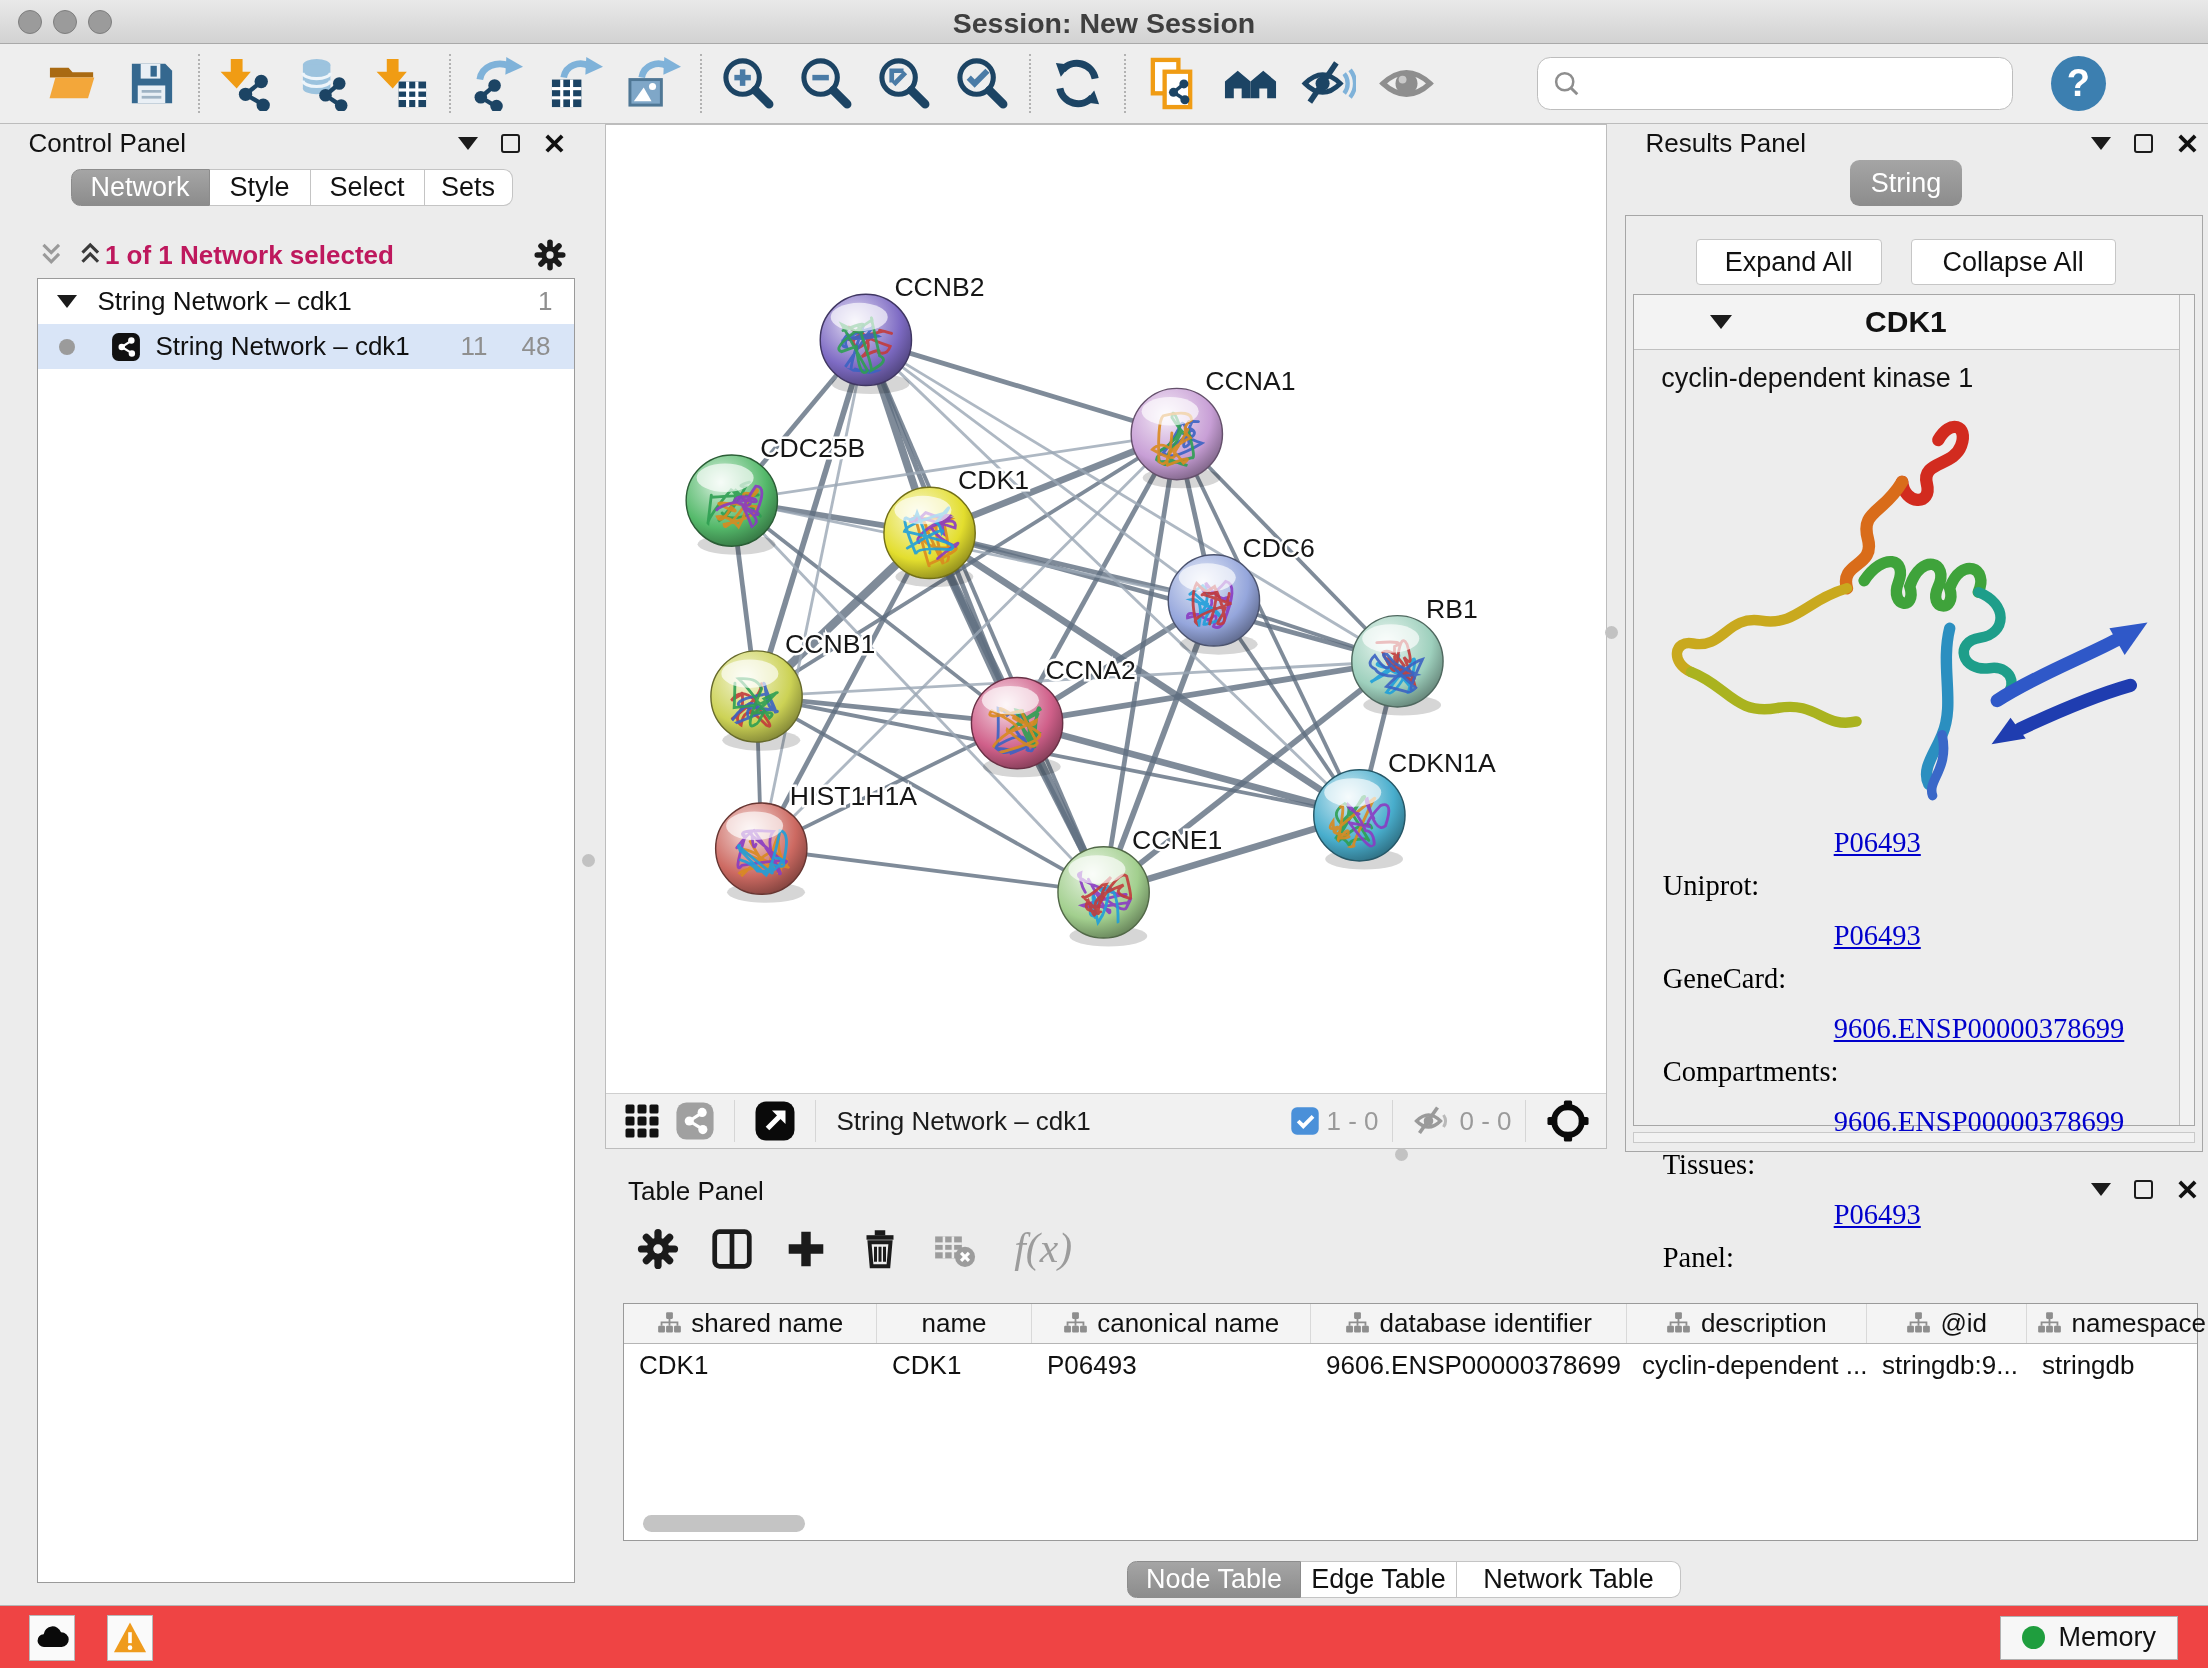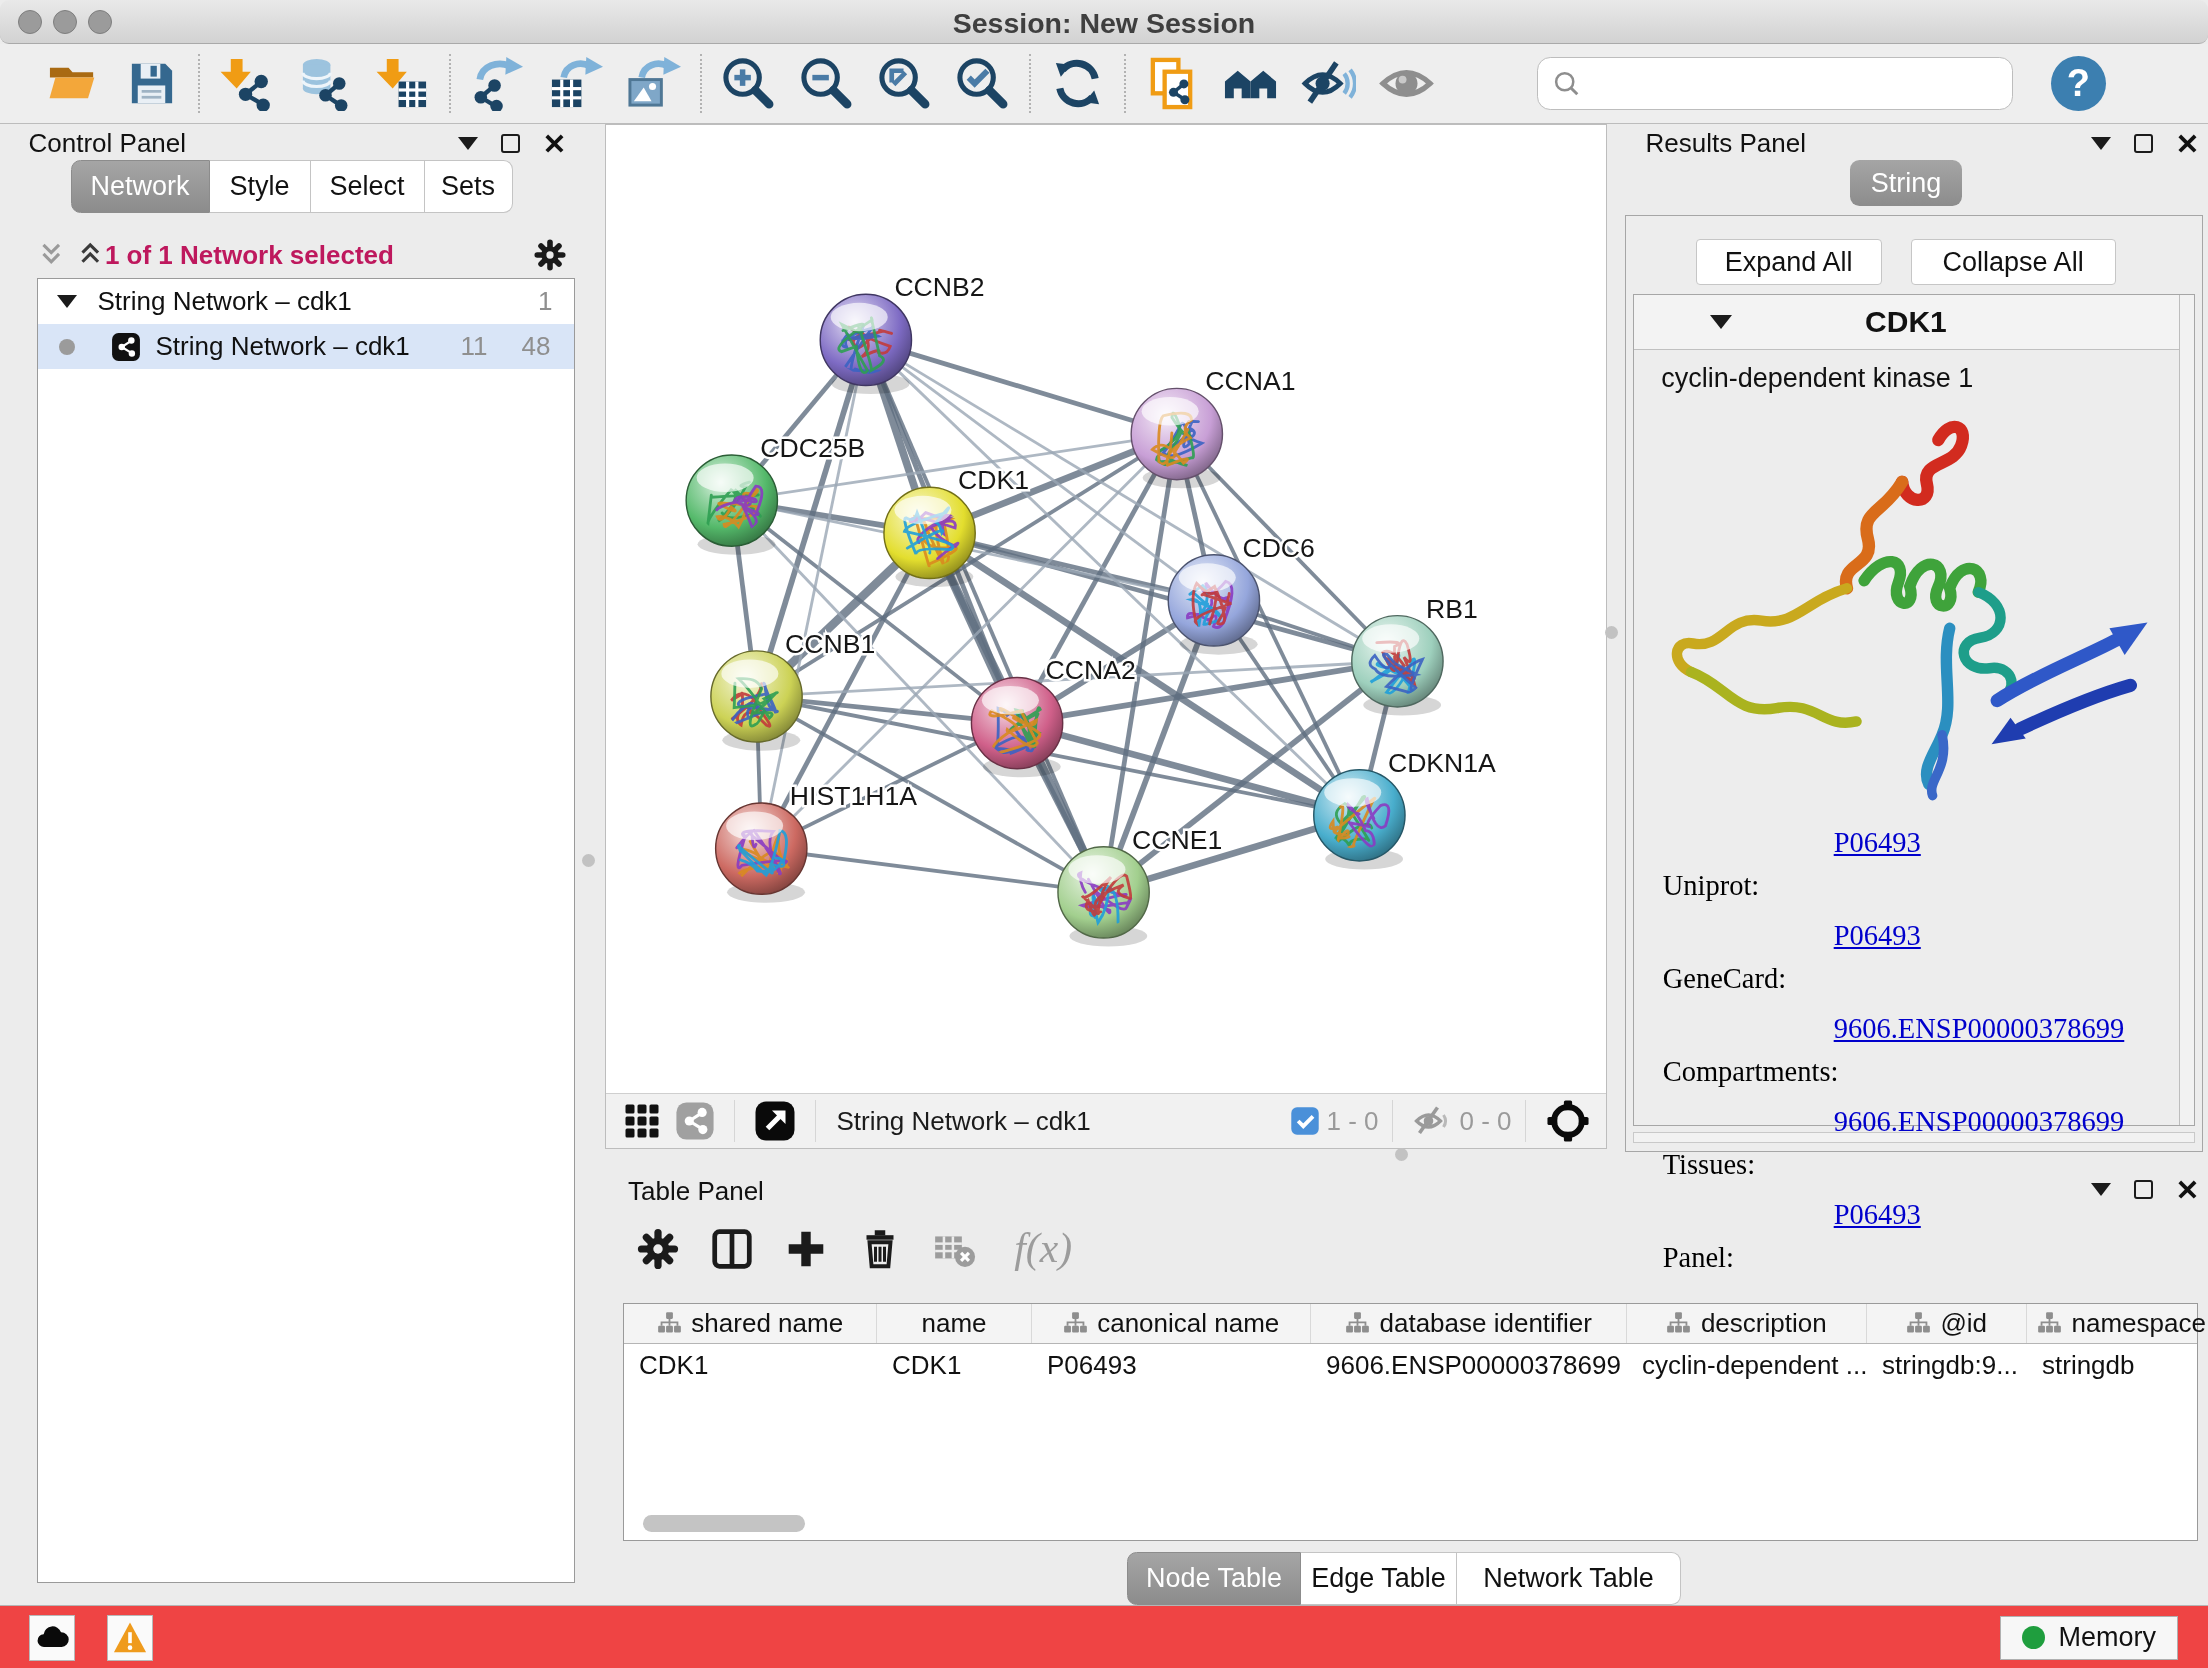--- a/index.html
+++ b/index.html
@@ -1,21 +1,21 @@
 <!DOCTYPE html>
 <html style="font-size:15px"><head>
 <meta charset="utf-8">
 <style>
   * { margin:0; padding:0; box-sizing:border-box; }
   html,body { background:#d0d0d0; }
   body { font-family:"Liberation Sans", sans-serif; -webkit-font-smoothing:antialiased; }
   .window { position:relative; width:2208px; height:1668px; background:#ececec; overflow:hidden; }
 
   
-  .titlebar { position:relative; height:44px; background:linear-gradient(#e9e9e9,#d2d2d2); border-bottom:1.9px solid #a9a9a9;border-radius:9px; }
+  .titlebar { position:relative; height:44px; background:linear-gradient(#e9e9e9,#d2d2d2); border-bottom:1.9px solid #a9a9a9; }
   .traffic { position:absolute; top:9.5px; width:24px; height:24px; border-radius:50%; background:#9b9b9b; border:1px solid #7e7e7e; }
   .win-title { position:absolute; left:0; right:0; top:6.7px; text-align:center; font-size:28.5px; font-weight:600; color:#3f3f3f; }
 
   
   .toolbar { height:80px; background:#eeeeee; border-bottom:1.9px solid #bcbcbc; display:flex; align-items:center; padding-left:34px; }
   .tb-btn { width:78px; height:68px; display:flex; align-items:center; justify-content:center; flex:0 0 auto; }
   .tb-btn svg { width:55px; height:55px; }
   .tb-sep { flex:0 0 auto; height:59px; border-left:2.9px dotted #b2b2b2; margin:0 7.6px; }
   .search-wrap { flex:0 0 auto; margin-left:91px; width:476px; height:53px; background:#fff; border:1.9px solid #bdbdbd; border-radius:13.3px; display:flex; align-items:center; padding-left:13.3px; }
   .search-wrap svg { width:32px; height:32px; }
@@ -25,21 +25,21 @@
   
   .main { position:relative; height:1482px; }
   .panel-title { font-size:26px; color:#111; }
   .chrome { position:absolute; top:5.7px; display:flex; align-items:center; gap:23px; }
   .tri-down { width:0; height:0; border-left:10.5px solid transparent; border-right:10.5px solid transparent; border-top:13.3px solid #1b1b1b; }
   .float-box { width:19px; height:19px; border:2.9px solid #1b1b1b; border-radius:2.9px; }
   .x-btn { font-size:28.5px; font-weight:bold; color:#111; line-height:1; }
 
   
   .seg { display:flex; }
-  .seg .tab { height:53px; display:flex; align-items:center; justify-content:center; font-size:27px; background:#fff; color:#111; border:1px solid #c4c4c4; border-left:none; }
+  .seg .tab { height:37px; display:flex; align-items:center; justify-content:center; font-size:27px; background:#fff; color:#111; border:1px solid #c4c4c4; border-left:none;margin-top:9px; }
   .seg .tab:first-child { border-left:1px solid #c4c4c4; border-radius:9.5px 0 0 9.5px; }
   .seg .tab:last-child { border-radius:0 9.5px 9.5px 0; }
   .seg .tab.sel { background:linear-gradient(#a5a5a5,#8c8c8c); color:#fff; border-color:#8c8c8c; }
 
   
   .control-panel { position:absolute; left:9.5px; top:0; width:584px; height:1482px; }
   .cp-tabs { position:absolute; left:61px; top:36px; }
   .cp-statusrow { position:absolute; left:27px; right:27px; top:110px; height:42px; display:flex; align-items:center; }
   .cp-status { flex:1; text-align:left; font-size:26px; color:#be185d;font-weight:bold; }
   .tree-box { position:absolute; left:27px; top:154px; width:538px; bottom:23px; background:#fff; border:1.9px solid #9a9a9a; }

